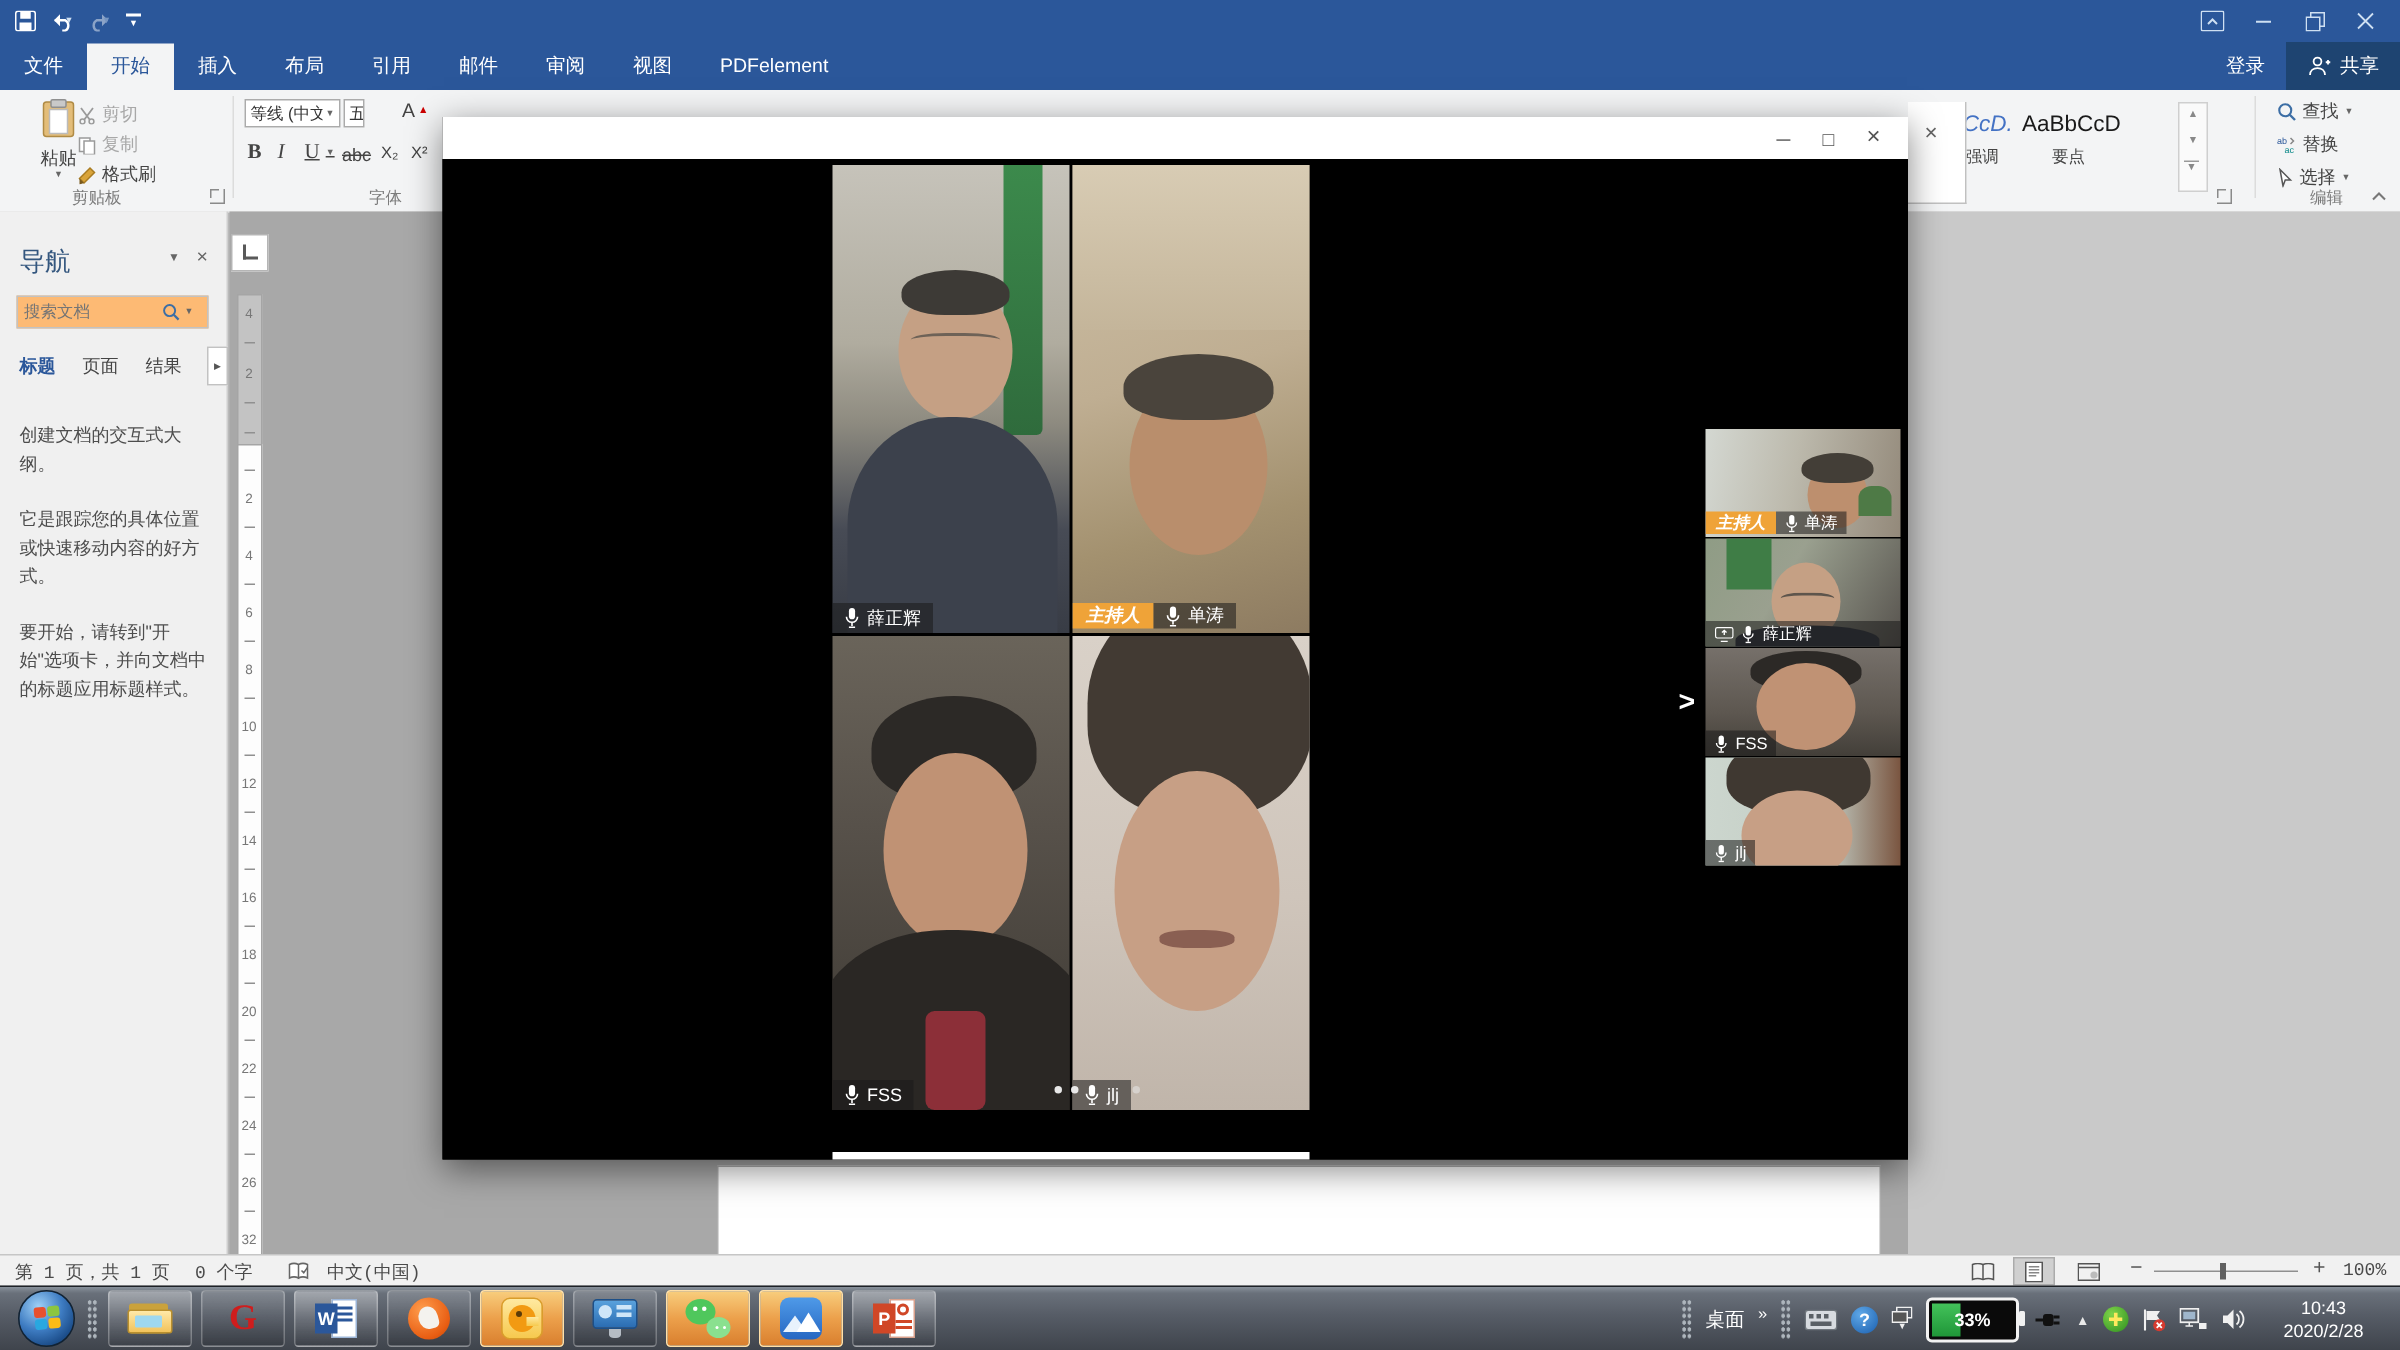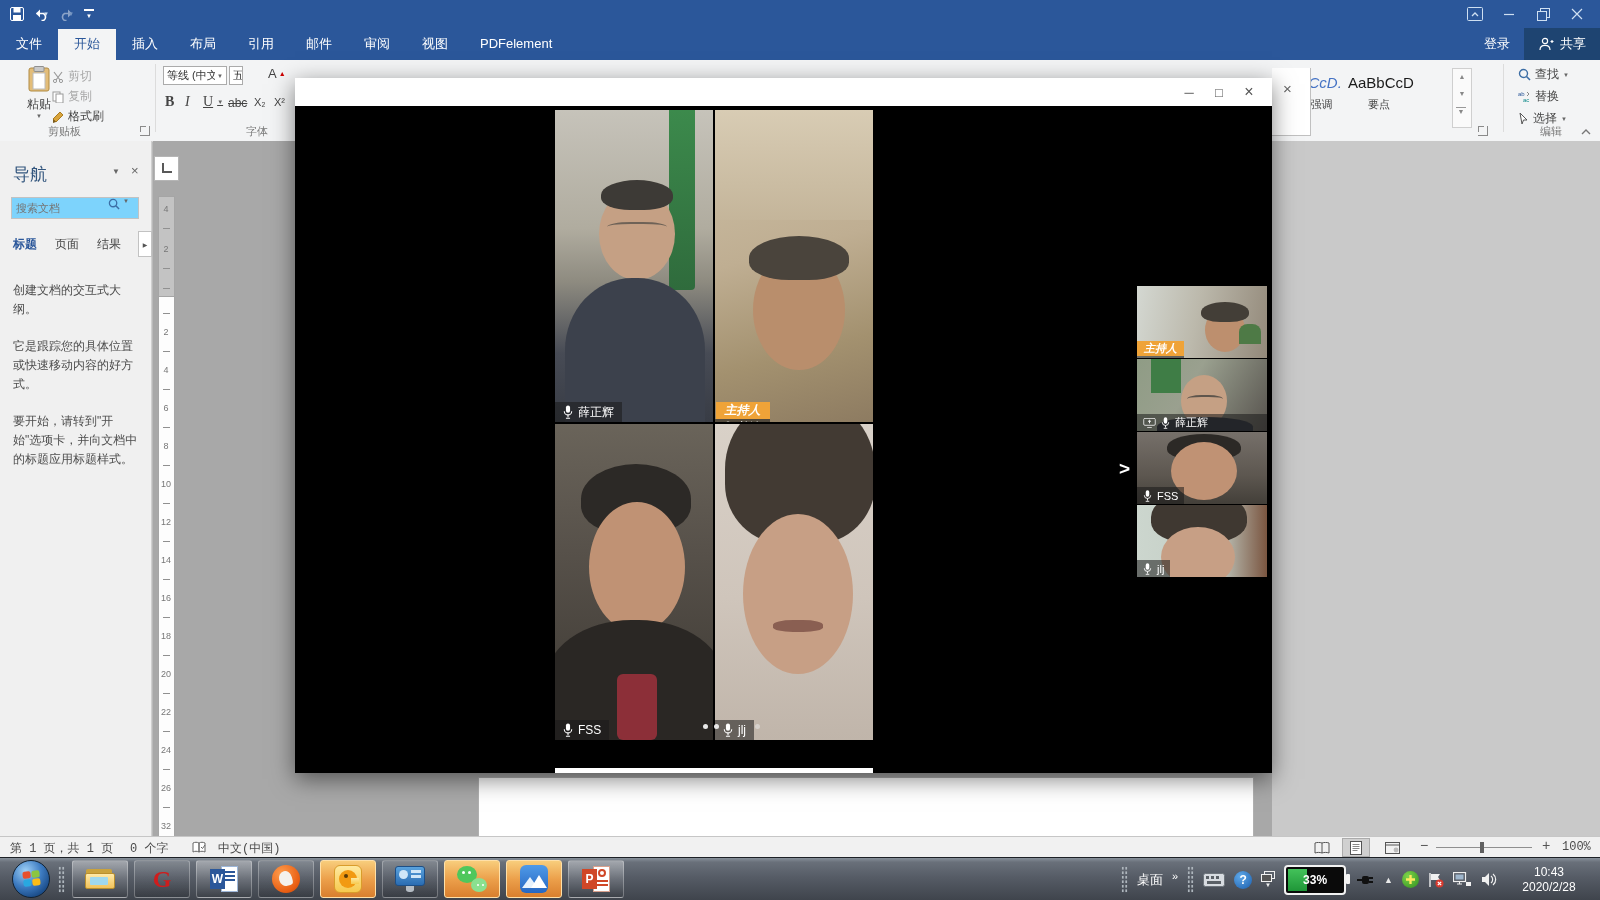--- a/index.html
+++ b/index.html
@@ -31,21 +31,21 @@
     display:flex;align-items:center;padding:0 3px;height:19px;box-sizing:border-box;white-space:nowrap;overflow:hidden;}
   .stylecard{position:absolute;text-align:center;}
   .stylecard .prev{font-size:15px;}
   .stylecard .lab{font-size:11px;color:#444;margin-top:6px;}
   .launcher{position:absolute;width:9px;height:9px;border-right:1px solid #8a8a8a;border-bottom:1px solid #8a8a8a;}
   .launcher:before{content:"";position:absolute;left:0;top:0;width:5px;height:5px;border-left:1px solid #8a8a8a;border-top:1px solid #8a8a8a;}
   
   .navpane{left:0;top:141px;width:152px;height:695px;background:#f0f0f0;border-right:1px solid #cfcfcf;box-sizing:border-box;}
   .nav-title{position:absolute;left:13px;top:22px;font-size:17px;color:#33567e;}
   .nav-ctrl{position:absolute;top:26px;font-size:11px;color:#666;}
-  .nav-search{position:absolute;left:11px;top:56px;width:128px;height:22px;background:#7dd3fc;border:1px solid #c2c2c2;box-sizing:border-box;display:flex;}
+  .nav-search{position:absolute;left:11px;top:56px;width:128px;height:22px;background:#fdba74;border:1px solid #c2c2c2;box-sizing:border-box;display:flex;align-items:center;}
   .nav-search input{border:none;outline:none;width:86px;font-size:11px;padding:0 4px;background:transparent;color:#333;}
   .navtabs{position:absolute;left:13px;top:95px;display:flex;gap:18px;font-size:12px;color:#444;}
   .navtab.active{color:#2b579a;font-weight:bold;}
   .navbody{position:absolute;left:13px;top:140px;width:126px;font-size:12px;color:#4d4d4d;line-height:19px;}
   .navbody p{margin:0 0 18px 0;}
   
   #ruler{left:153px;top:142px;width:26px;height:694px;}
   .rzone{position:absolute;left:5px;width:15px;}
   .rnum{position:absolute;width:26px;text-align:center;font-size:9px;color:#777;}
   .rtick{position:absolute;left:10px;width:7px;height:1px;background:#909090;}
@@ -61,21 +61,21 @@
   
   .meeting{left:295px;top:78px;width:977px;height:695px;background:#000;z-index:50;box-shadow:0 6px 22px rgba(0,0,0,.5);}
   .mtitle{position:absolute;left:0;top:0;width:977px;height:28px;background:#fff;}
   .mtitle .t{position:absolute;left:0;right:0;top:6px;text-align:center;font-size:13px;color:#1a1a1a;}
   .mctrls{position:absolute;right:8px;top:0;height:28px;display:flex;}
   .mc{width:30px;height:28px;display:flex;align-items:center;justify-content:center;color:#555;font-size:13px;}
   .mbody{position:absolute;left:0;top:28px;width:977px;height:667px;background:#000;overflow:hidden;}
   .vtile{position:absolute;overflow:hidden;background:#333;}
   .vt-label{position:absolute;left:0;bottom:0;display:flex;align-items:center;gap:5px;background:rgba(25,25,25,.55);
     color:#fff;font-size:12px;padding:0 8px;height:20px;}
-  .badgerow{position:absolute;left:0;bottom:0;display:flex;align-items:center;height:20px;flex-direction:column;}
+  .badgerow{position:absolute;left:0;bottom:0;display:flex;align-items:flex-start;height:20px;}
   .host-badge{background:#efa338;color:#fff;font-size:12px;font-style:italic;font-weight:bold;display:flex;align-items:center;padding:0 9px;}
   .dark-badge{background:rgba(25,25,25,.55);color:#fff;font-size:12px;display:flex;align-items:center;gap:5px;padding:0 8px;}
   .head{position:absolute;border-radius:50%;}
   .torso{position:absolute;border-radius:48% 48% 0 0;}
   .hair{position:absolute;border-radius:50% 50% 40% 40%;}
   .phonebar{position:absolute;left:260px;top:662px;width:318px;height:30px;background:#fff;display:flex;align-items:center;justify-content:center;gap:52px;}
   .sbar{position:absolute;left:842px;top:180px;width:130px;}
   .stile{position:relative;width:130px;height:72px;overflow:hidden;background:#333;margin-bottom:1px;}
   .stile .vt-label{height:17px;font-size:11px;padding:0 6px;}
   .stile .host-badge{font-size:11px;padding:0 7px;}

